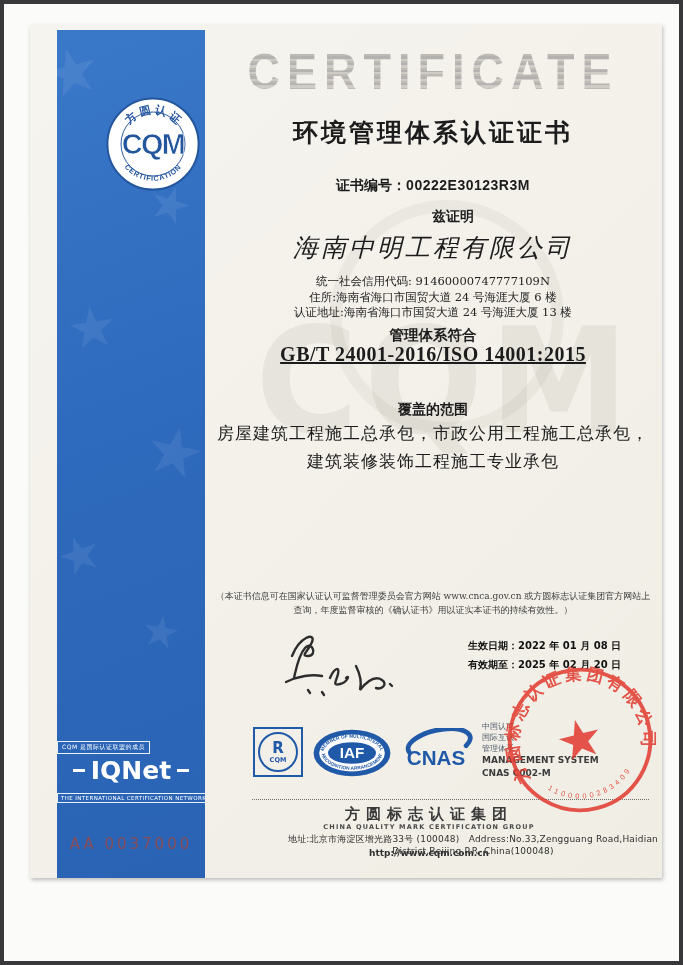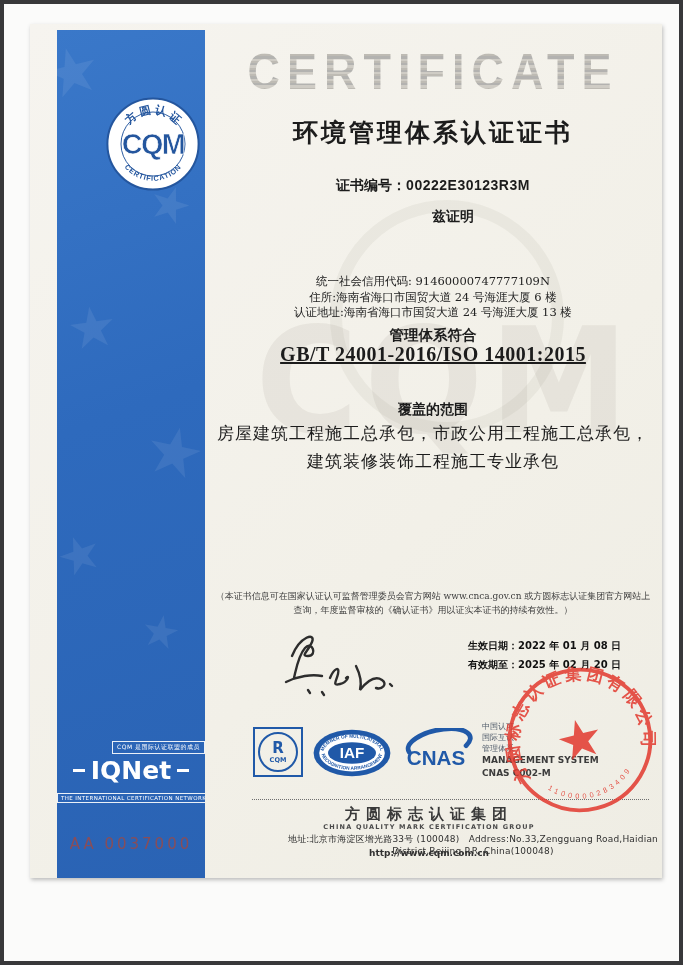--- a/index.html
+++ b/index.html
@@ -10,21 +10,21 @@
   .paper{position:absolute;left:30px;top:24px;width:632px;height:854px;
          background:linear-gradient(135deg,#f6f4ef 0%,#f2f0e8 60%,#efede4 100%);
          box-shadow:1px 2px 4px rgba(0,0,0,.25);}
   
   .strip{position:absolute;left:57px;top:30px;width:148px;height:848px;overflow:hidden;
          background:linear-gradient(160deg,#3a78c9 0%,#2e6abd 45%,#2a63b4 100%);}
   .strip .star{position:absolute;color:rgba(255,255,255,.08);line-height:1;}
   
   .roundel{position:absolute;left:48px;top:66px;width:96px;height:96px;}
   
-  .iqnet{position:absolute;left:0;top:704px;width:148px;text-align:right;color:#fff;}
+  .iqnet{position:absolute;left:0;top:704px;width:148px;text-align:left;color:#fff;}
   .iqnet .member{display:inline-block;font-size:6px;letter-spacing:.5px;border:1px solid rgba(255,255,255,.9);
                  padding:1px 4px;margin-bottom:2px;white-space:nowrap;}
   .iqnet .main{display:flex;align-items:center;justify-content:center;gap:6px;}
   .iqnet .dash{display:inline-block;width:12px;height:3px;background:#fff;}
   .iqnet .name{font-size:25px;font-weight:bold;letter-spacing:0px;font-family:"DejaVu Sans",sans-serif;}
   .iqnet .tagline{display:inline-block;font-size:5.5px;letter-spacing:.4px;border:1px solid rgba(255,255,255,.9);
                   padding:1px 3px;margin-top:2px;white-space:nowrap;}
   .serial{position:absolute;left:0;top:805px;width:148px;text-align:center;
           color:#9a4a48;font-size:15px;letter-spacing:3px;font-weight:500;opacity:.85;}
   
@@ -126,20 +126,21 @@
   <div class="cert-word">CERTIFICATE</div>
 
   <div class="c-center cn-title">环境管理体系认证证书</div>
 
   <div class="c-center cert-no">
     <span>证书编号：</span><span class="num">00222E30123R3M</span>
   </div>
 
   <div class="c-center certify">兹证明</div>
 
+  <div class="c-center company">海南中明工程有限公司</div>
 
   <div class="c-center addr-block kai">
     <div>统一社会信用代码: 91460000747777109N</div>
     <div>住所:海南省海口市国贸大道 24 号海涯大厦 6 楼</div>
     <div>认证地址:海南省海口市国贸大道 24 号海涯大厦 13 楼</div>
   </div>
 
   <div class="c-center conform">管理体系符合</div>
   <div class="c-center standard">GB/T 24001-2016/ISO 14001:2015</div>
 

